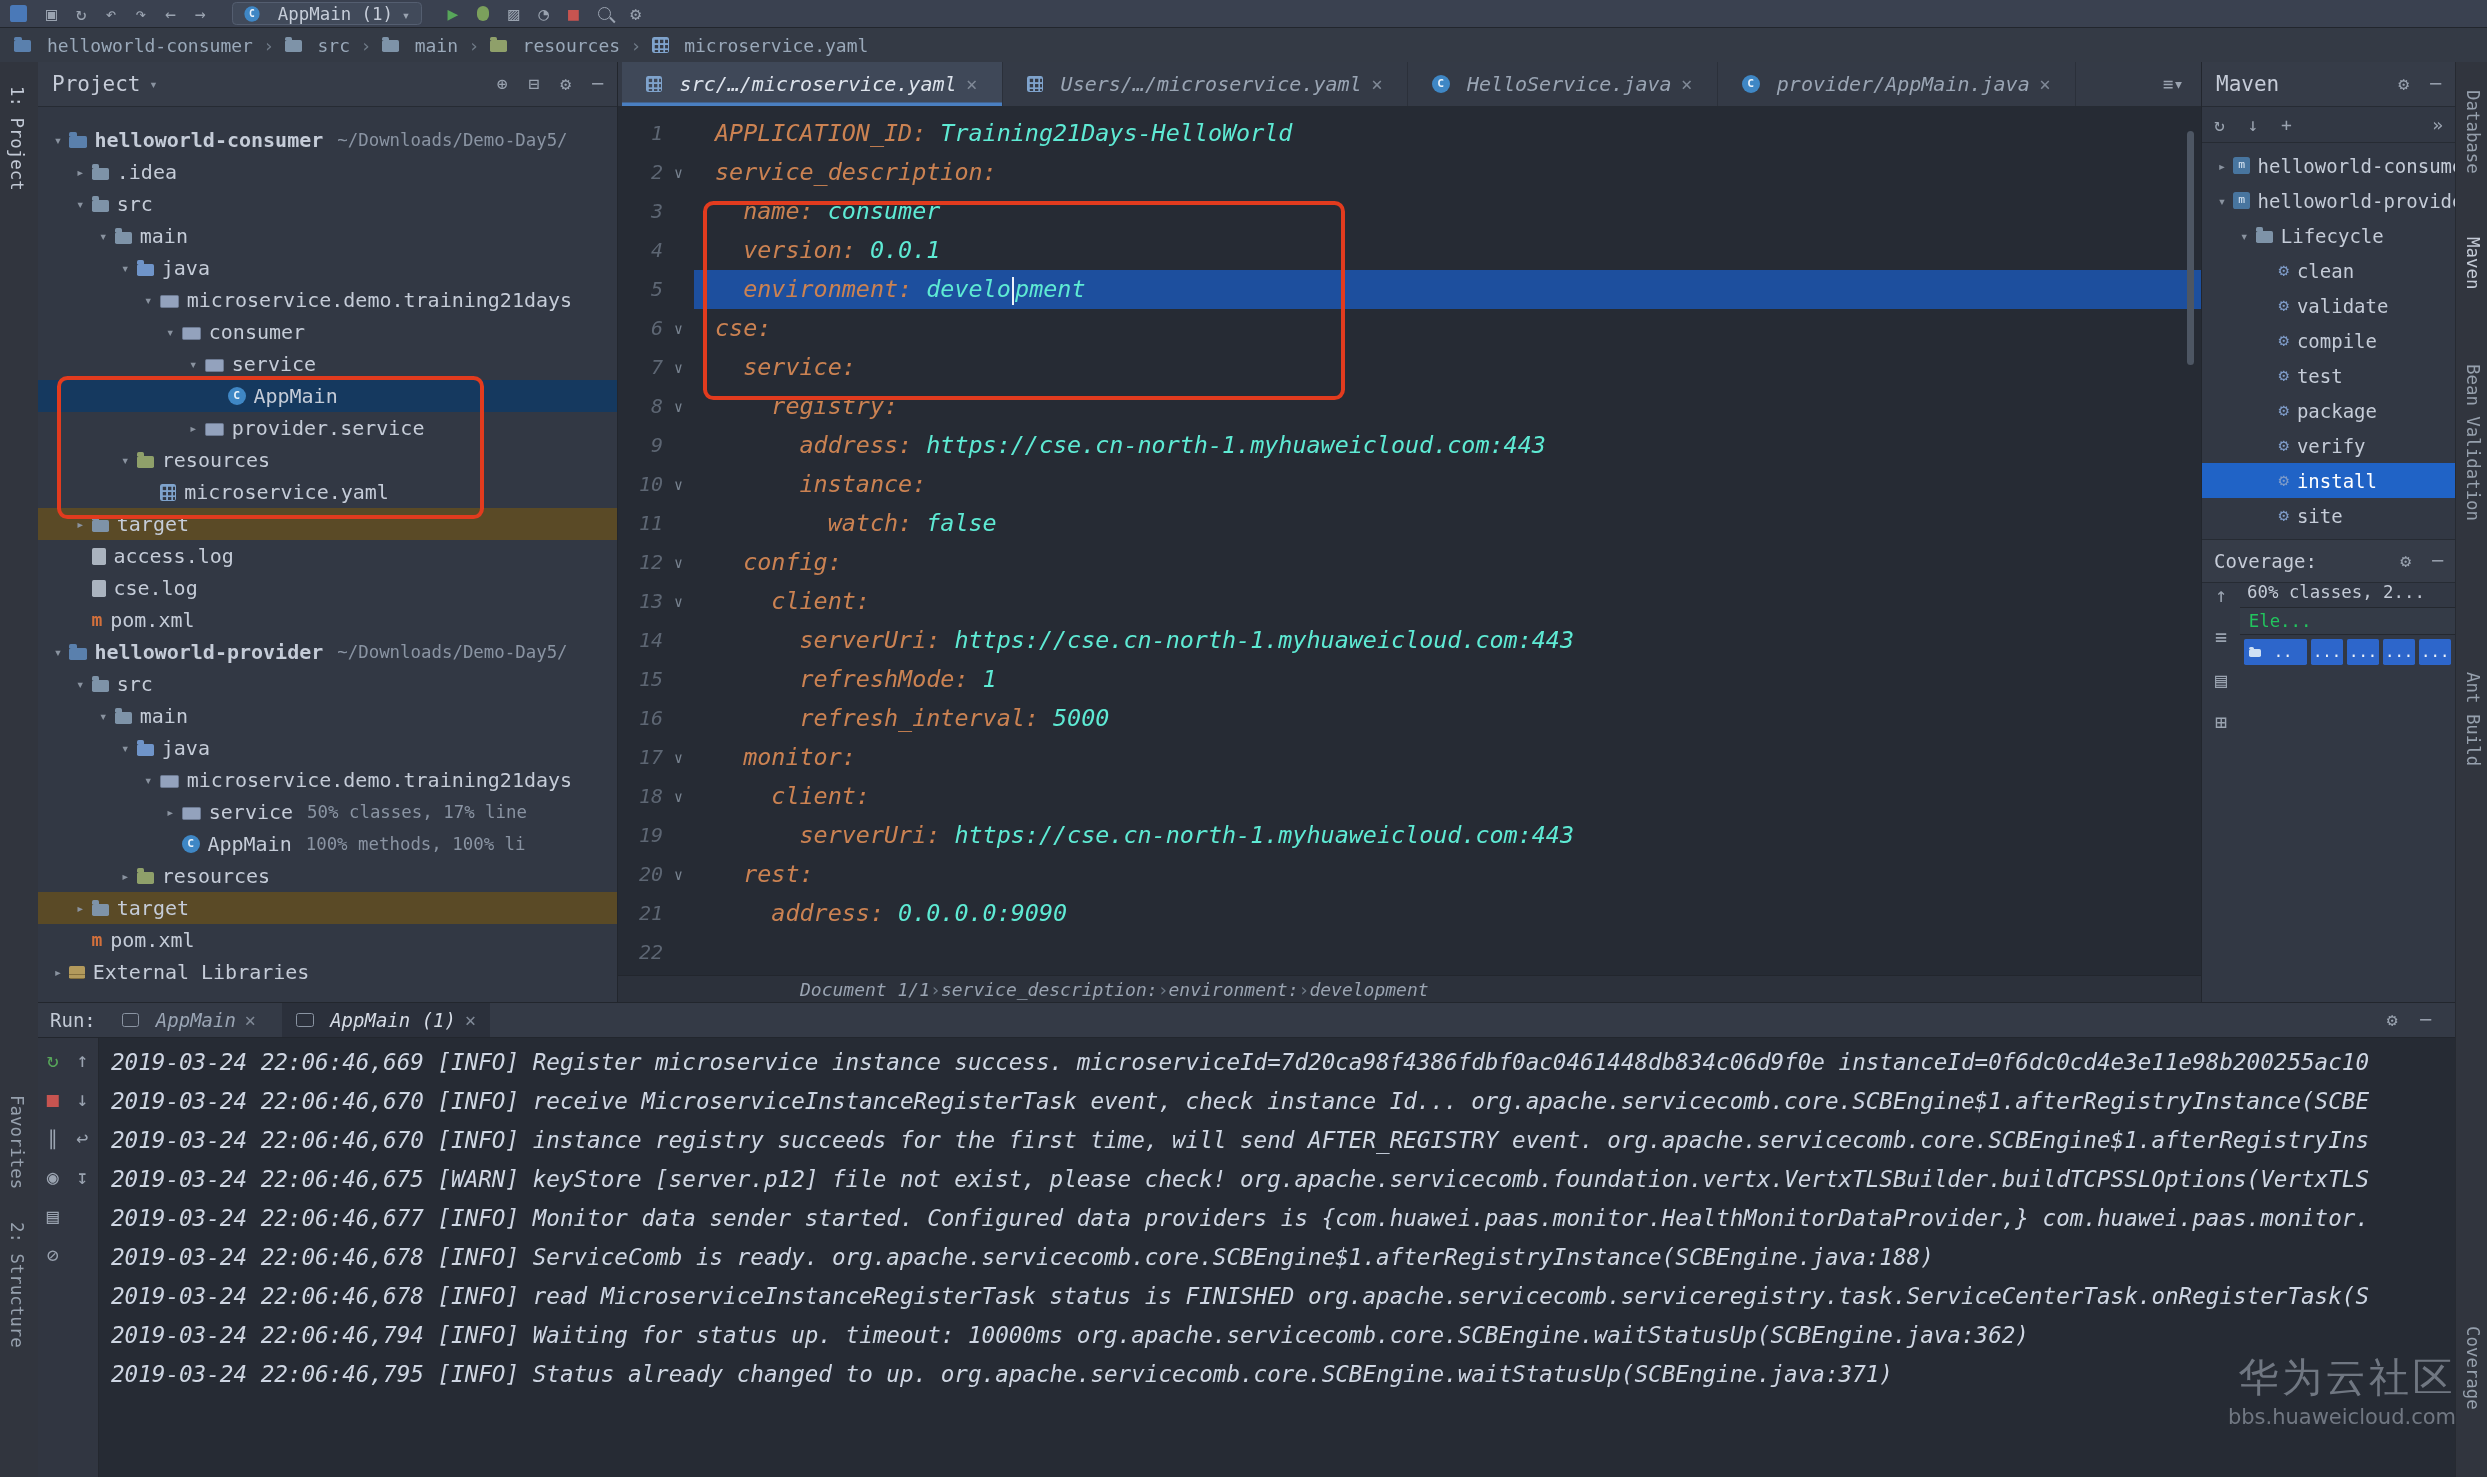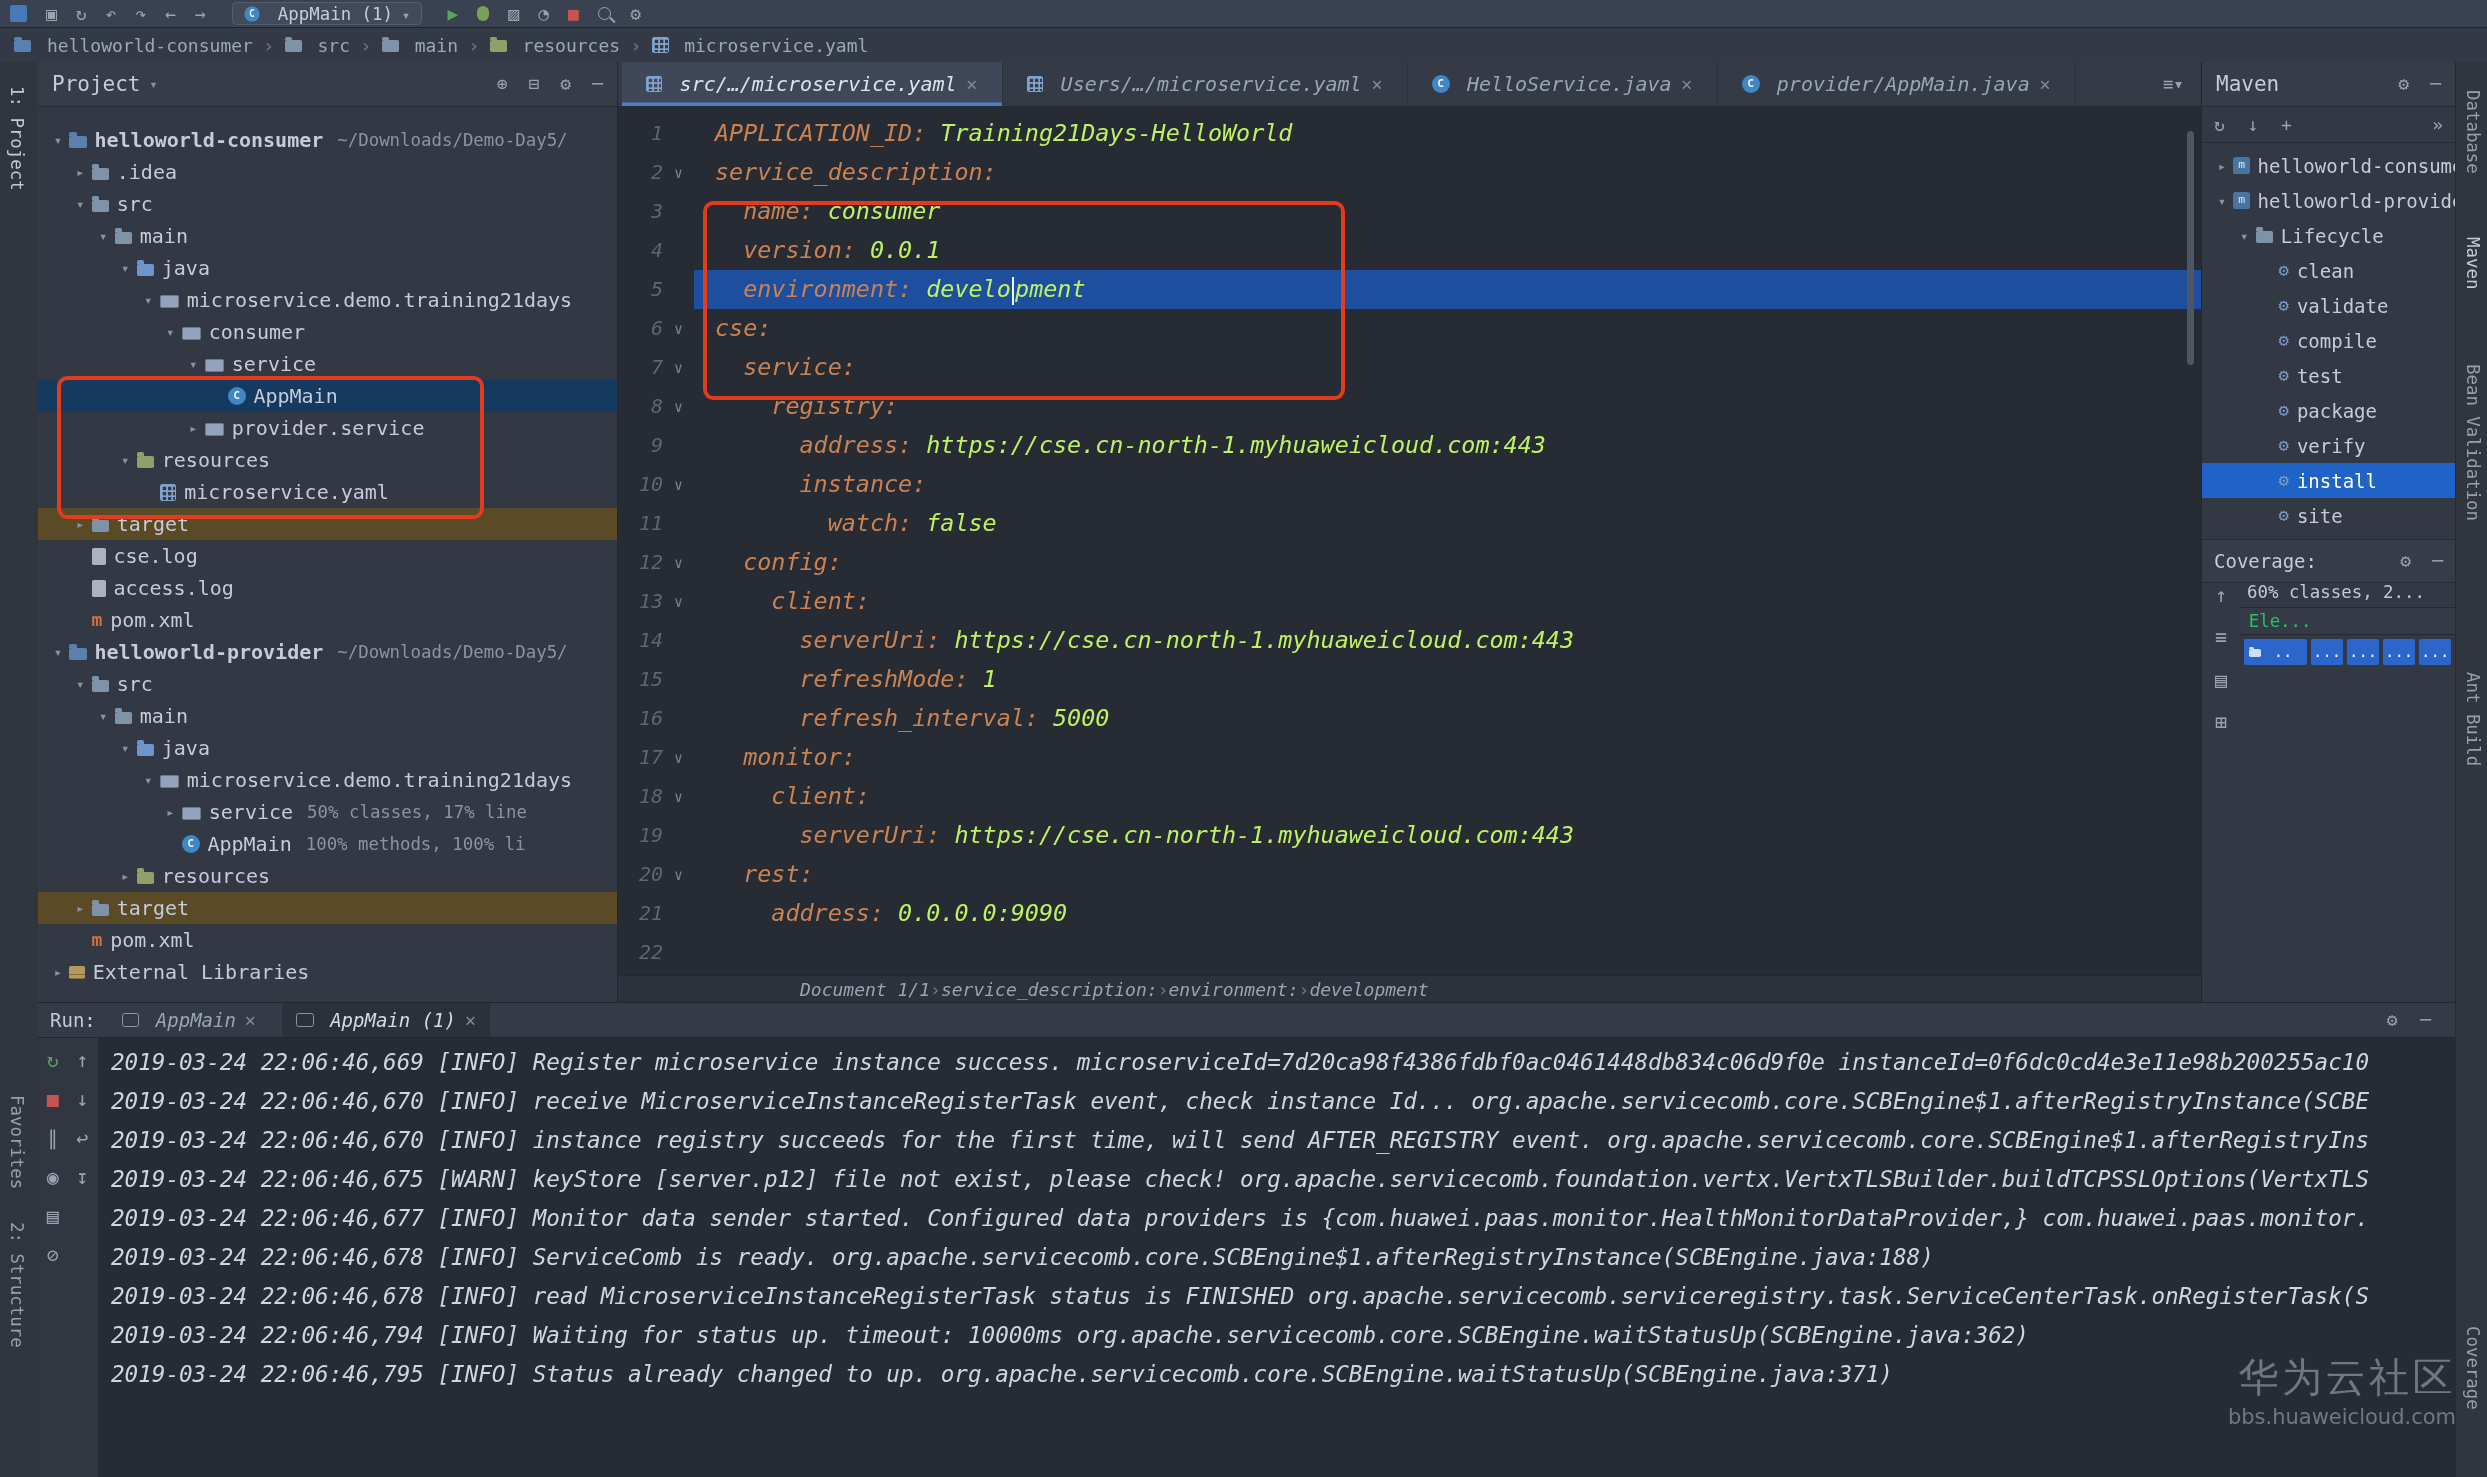--- a/index.html
+++ b/index.html
@@ -94,21 +94,21 @@
   #insp-check::after{content:'✓'}
   #escroll{position:absolute;top:69px;right:7px;width:7px;height:234px;background:#4d5663;border-radius:3.5px}
 
   #editor-code{position:absolute;top:45px;left:0;right:0;bottom:27px;background:#262b34;padding-top:7px;
                overflow:hidden;font-style:italic}
   .cline{display:flex;height:39px;line-height:39px;font-size:23.4px}
   .lnum{width:45px;text-align:right;color:#5d6673;flex:none;font-size:20px}
   .lfold{width:31px;text-align:center;color:#77828f;font-size:14.8px;flex:none;font-style:normal}
   .cw{flex:1;white-space:pre;padding-left:21px}
   .ck{color:#cb8252}
-  .cv{color:#bef264}
+  .cv{color:#5eead4}
   .lsel .cw{background:#1d4f9e}
   .caret{display:inline-block;width:2.6px;height:28px;background:#eef3fa;vertical-align:middle;margin:0 0.9px}
 
   #editor-status{position:absolute;left:0;right:0;bottom:0;height:27px;display:flex;align-items:center;gap:0;
                  font-size:18px;color:#9aa4b2;background:#2c313b;border-top:0.9px solid #22262d;
                  padding-left:182px;box-sizing:border-box;font-style:italic}
   .ssep{color:#6f7a87;font-style:normal}
 
   
   #maven-panel{position:absolute;left:2201px;top:62px;width:254px;height:940px;background:#323844;
@@ -295,26 +295,26 @@
           <span class="tl">microservice.yaml</span>
         </div>
         <div class="trow rtgt" style="padding-left: 31px;">
           <span class="arr">▸</span>
           <span class="ic ic-folder"></span>
           <span class="tl">target</span>
         </div>
         <div class="trow" style="padding-left: 31px;">
           <span class="arr"></span>
           <span class="ic ic-file"></span>
+          <span class="tl">access.log</span>
+        </div>
+        <div class="trow" style="padding-left: 31px;">
+          <span class="arr"></span>
+          <span class="ic ic-file"></span>
           <span class="tl">cse.log</span>
-        </div>
-        <div class="trow" style="padding-left: 31px;">
-          <span class="arr"></span>
-          <span class="ic ic-file"></span>
-          <span class="tl">access.log</span>
         </div>
         <div class="trow" style="padding-left: 31px;">
           <span class="arr"></span>
           <span class="ic ic-mavfile"></span>
           <span class="tl">pom.xml</span>
         </div>
         <div class="trow rb" style="padding-left: 8.7px;">
           <span class="arr">▾</span>
           <span class="ic ic-folder mod"></span>
           <span class="tl">helloworld-provider</span>

